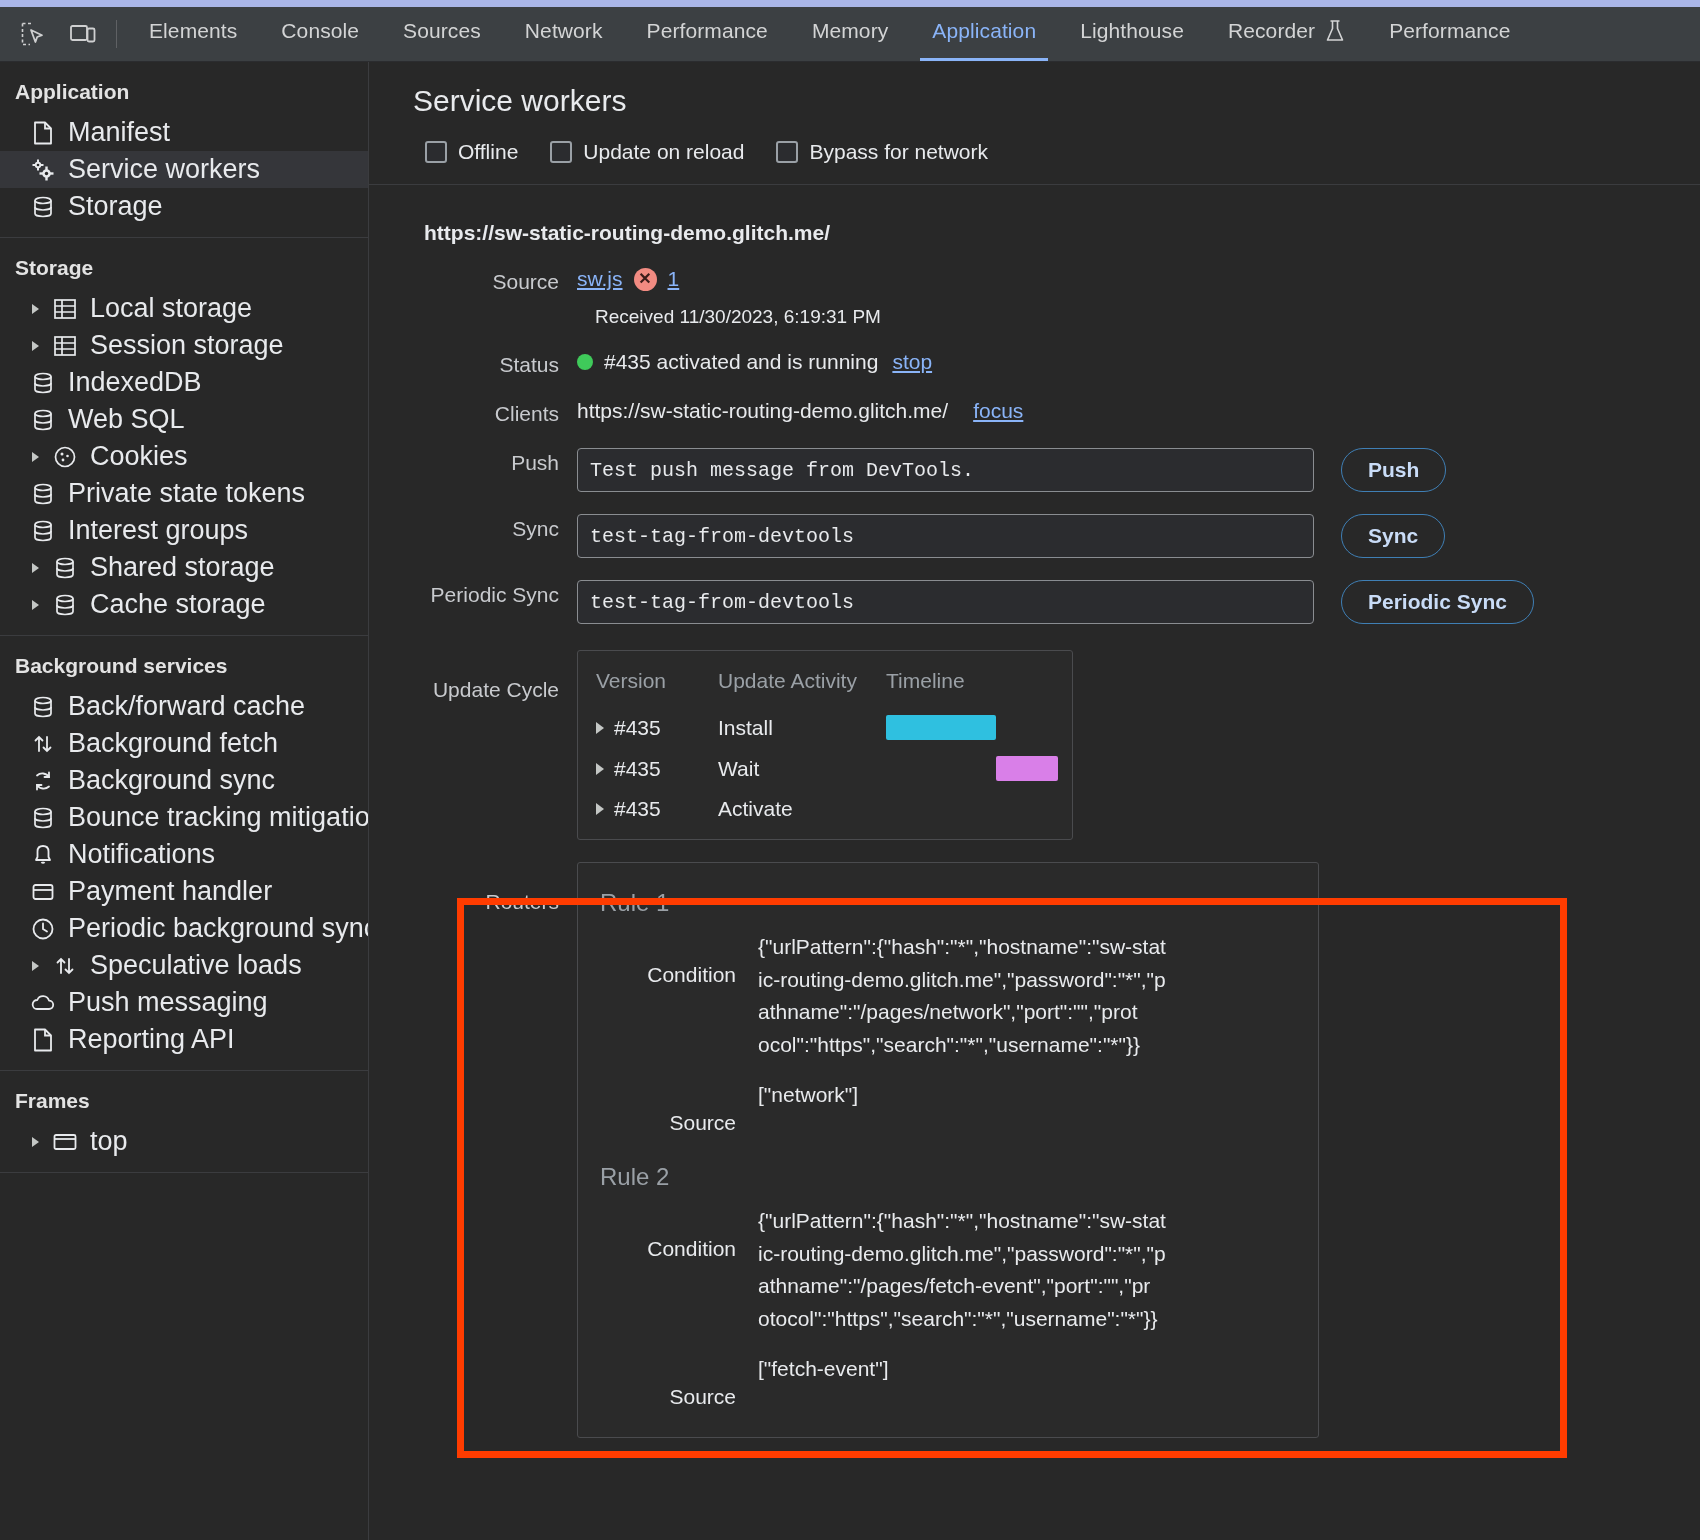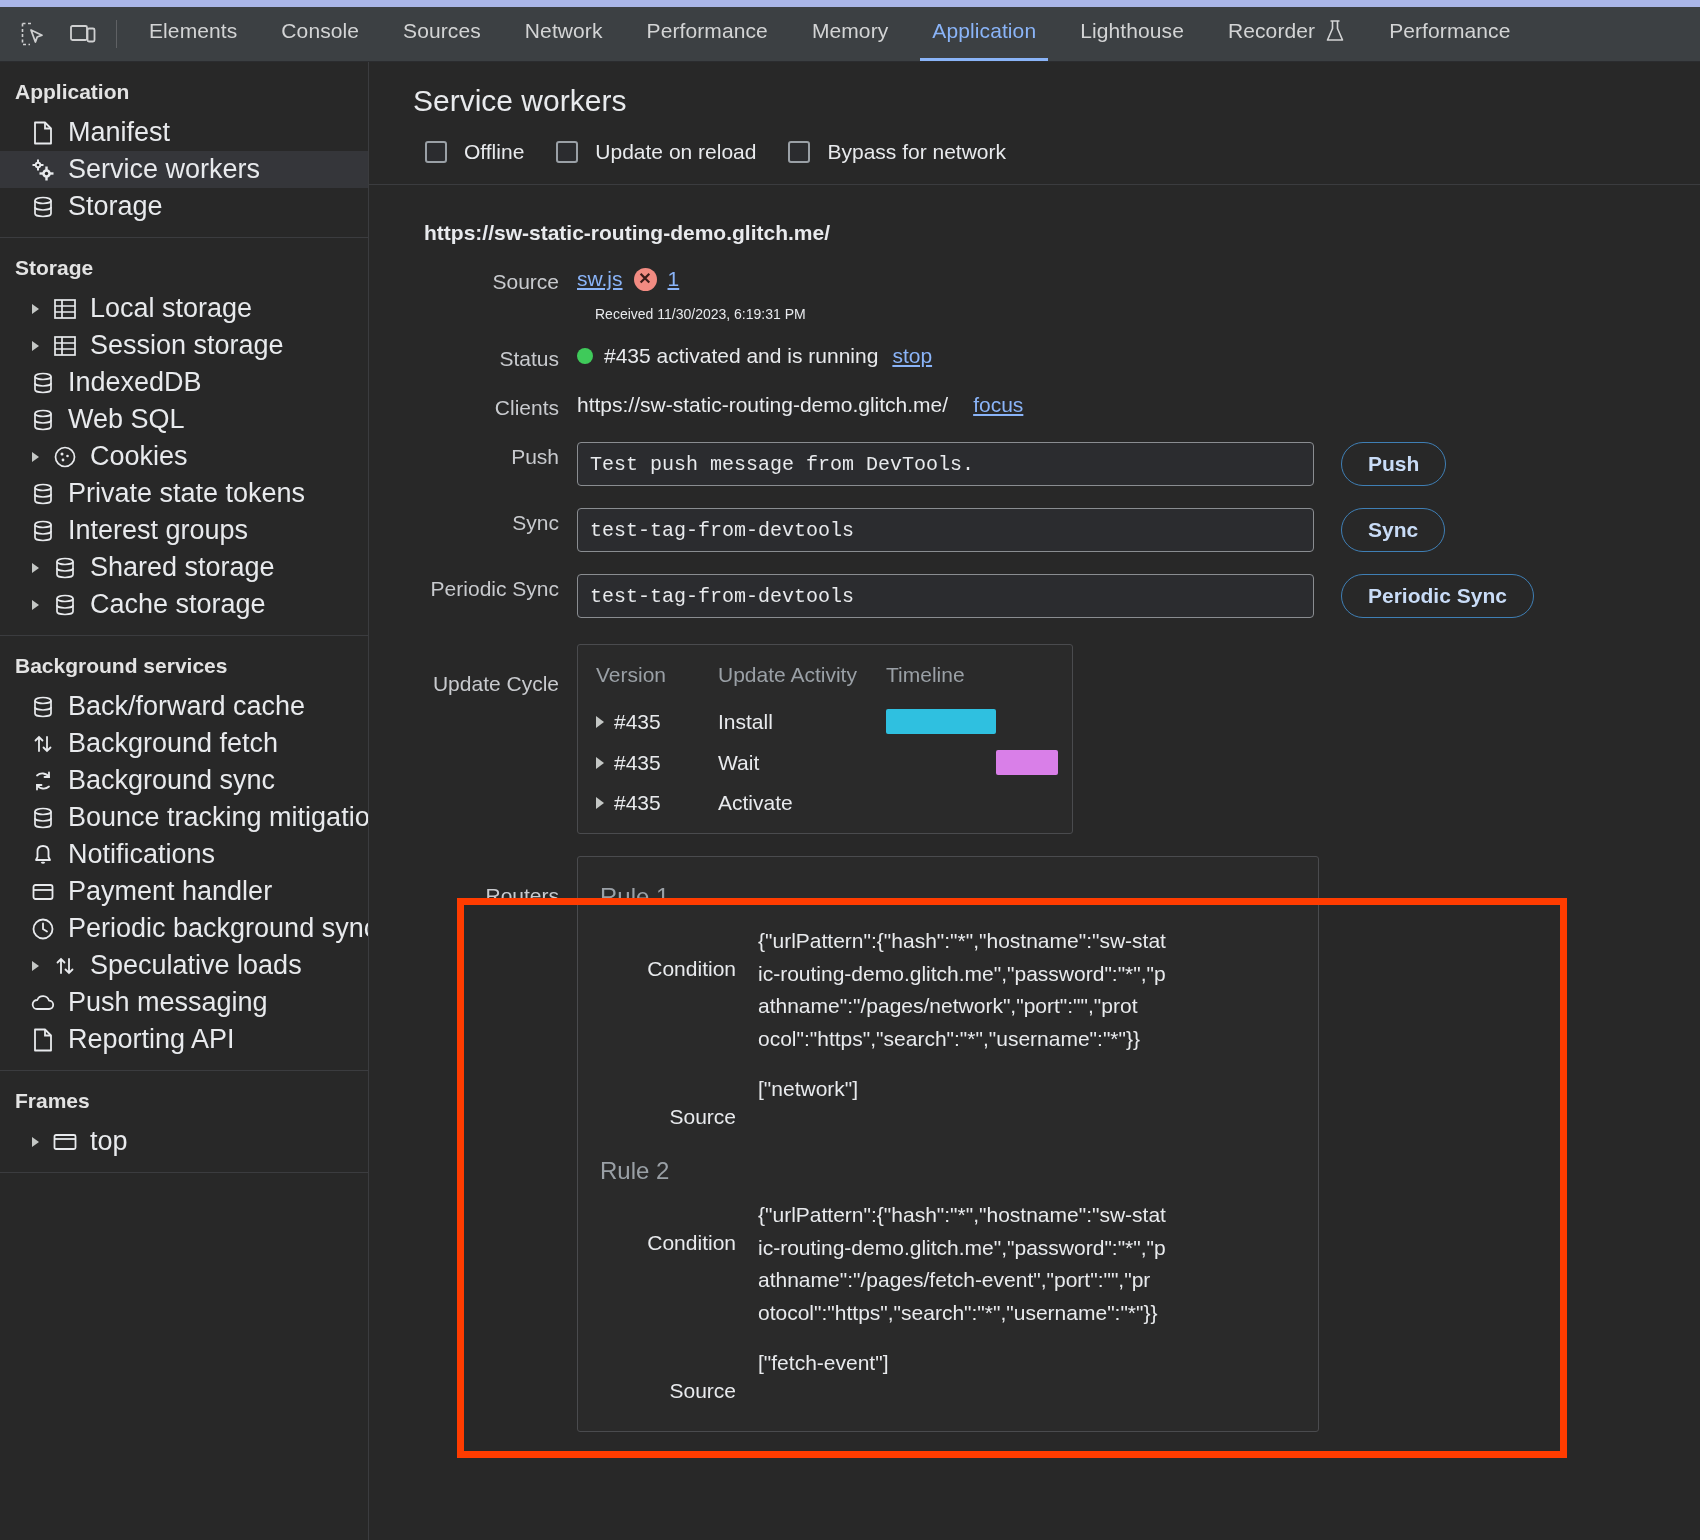--- a/index.html
+++ b/index.html
@@ -77,21 +77,21 @@
   
   #main {
     flex: 1; background: #282828; overflow: hidden; position: relative;
   }
   #main-header { padding: 22px 0 0 44px; }
   #sw-heading { font-size: 30px; color: #e8eaed; font-weight: normal; }
   #sw-toggles {
     display: flex; align-items: center; gap: 32px;
     padding: 22px 0 20px 12px;
   }
-  .cb-wrap { display: flex; align-items: center; gap: 17px; color: #e8eaed; font-size: 21px; }
+  .cb-wrap { display: flex; align-items: center; gap: 11px; color: #e8eaed; font-size: 21px; }
   .cb-box {
     width: 22px; height: 22px; border: 2px solid #9aa0a6;
     border-radius: 3px; background: #2b2c2f;
   }
   #header-rule { height: 1px; background: #3b3c3f; margin-top: 0; }
 
   #origin-title {
     font-size: 21px; font-weight: bold; color: #e8eaed;
     padding: 36px 0 0 55px;
   }
@@ -106,21 +106,21 @@
   .link { color: #8ab4f8; text-decoration: underline; }
   .err-badge {
     width: 23px; height: 23px; border-radius: 50%; background: #f28b82;
     display: inline-flex; align-items: center; justify-content: center;
     color: #3a1c1a; font-size: 16px; font-weight: bold; line-height: 1;
   }
   .dot-green {
     width: 16px; height: 16px; border-radius: 50%; background: #3fca5a;
     display: inline-block;
   }
-  .sub-row { padding-left: 226px; margin-top: 12px; font-size: 14px; color: #e8eaed; }
+  .sub-row { padding-left: 226px; margin-top: 12px; font-size: 19px; color: #e8eaed; }
 
   .inp {
     background: #2b2c2f; border: 1px solid #8a8d91; border-radius: 4px;
     color: #e8eaed; font-family: "Liberation Mono", monospace; font-size: 20px;
     padding: 9px 12px; width: 737px; height: 44px;
   }
   .pill {
     border: 1px solid #3f7fb5; border-radius: 22px; background: transparent;
     color: #c9dcf7; font-size: 21px; font-weight: bold;
     padding: 9px 26px; margin-left: 16px; white-space: nowrap;

